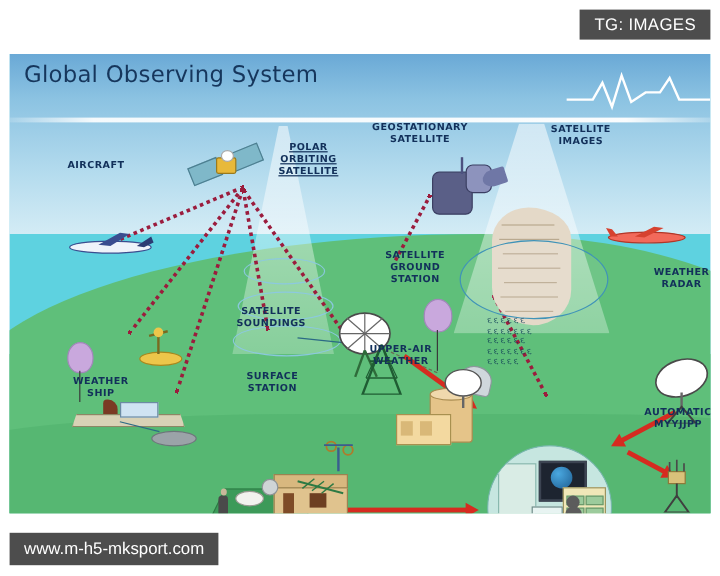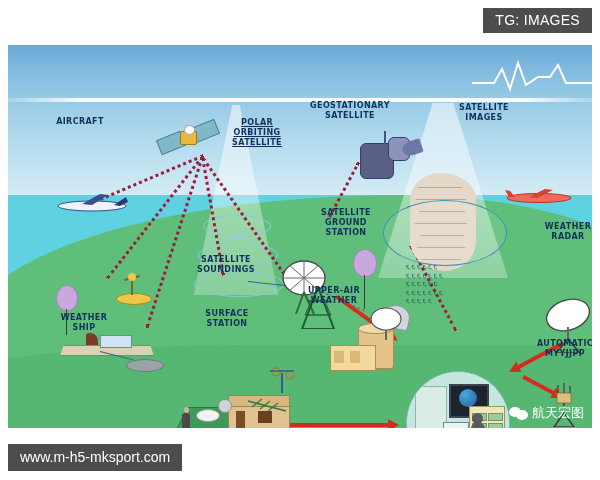--- a/index.html
+++ b/index.html
@@ -167,20 +167,21 @@
   <div id="landdark"></div>
 
   <div id="cone-sound"></div>
   <div id="cone-img"></div>
   <div class="ring" style="left:195px;top:170px;width:66px;height:20px;"></div>
   <div class="ring" style="left:190px;top:198px;width:78px;height:22px;"></div>
   <div class="ring" style="left:186px;top:226px;width:88px;height:24px;"></div>
 
   <div id="hband"></div>
 
+  <div id="title">Global Observing System</div>
 
   <svg id="ecg" viewBox="0 0 120 34">
     <polyline points="0,24 22,24 30,10 38,30 46,4 54,26 66,18 78,18 86,6 94,24 120,24" fill="none" stroke="#ffffff" stroke-width="2"></polyline>
   </svg>
 
   <div class="dotline" style="left:196px;top:112px;width:118px;transform:rotate(157deg);"></div>
   <div class="dotline" style="left:196px;top:112px;width:155px;transform:rotate(128deg);"></div>
   <div class="dotline" style="left:196px;top:112px;width:180px;transform:rotate(108deg);"></div>
   <div class="dotline" style="left:196px;top:112px;width:120px;transform:rotate(80deg);"></div>
   <div class="dotline" style="left:196px;top:112px;width:142px;transform:rotate(55deg);"></div>
@@ -379,40 +380,33 @@
     <div class="pers"></div>
   </div>
 
   <div class="lbl" style="left:218px;top:73px;width:62px;white-space:pre-line;text-decoration:underline;">POLAR
 ORBITING
 SATELLITE</div>
   <div class="lbl" style="left:296px;top:56px;width:92px;white-space:pre-line;">GEOSTATIONARY
 SATELLITE</div>
   <div class="lbl" style="left:445px;top:58px;width:62px;white-space:pre-line;">SATELLITE
 IMAGES</div>
-  <div class="lbl" style="left:40px;top:72px;width:64px;white-space:pre-line;">AIRCRAFT</div>
+  <div class="lbl" style="left:40px;top:88px;width:64px;white-space:pre-line;">AIRCRAFT</div>
   <div class="lbl" style="left:44px;top:268px;width:64px;white-space:pre-line;">WEATHER
 SHIP</div>
   <div class="lbl" style="left:182px;top:210px;width:72px;white-space:pre-line;">SATELLITE
 SOUNDINGS</div>
   <div class="lbl" style="left:306px;top:163px;width:64px;white-space:pre-line;">SATELLITE
 GROUND
 STATION</div>
   <div class="lbl" style="left:188px;top:264px;width:62px;white-space:pre-line;">SURFACE
 STATION</div>
   <div class="lbl" style="left:294px;top:241px;width:64px;white-space:pre-line;">UPPER-AIR
 WEATHER</div>
   <div class="lbl" style="left:531px;top:177px;width:58px;white-space:pre-line;">WEATHER
 RADAR</div>
   <div class="lbl" style="left:527px;top:294px;width:60px;white-space:pre-line;">AUTOMATIC
 MYYJJPP</div>
 
-  <div id="wechat">
-    <span class="wx">
-      <i style="left:0;top:2px;width:12px;height:10px;"></i>
-      <i style="left:7px;top:5px;width:12px;height:10px;"></i>
-    </span>
-    <span>航天宏图</span>
-  </div>
 </div>
 
 <div id="bottom-strip"></div>
 <div id="watermark">www.m-h5-mksport.com</div>
 
 </body></html>

